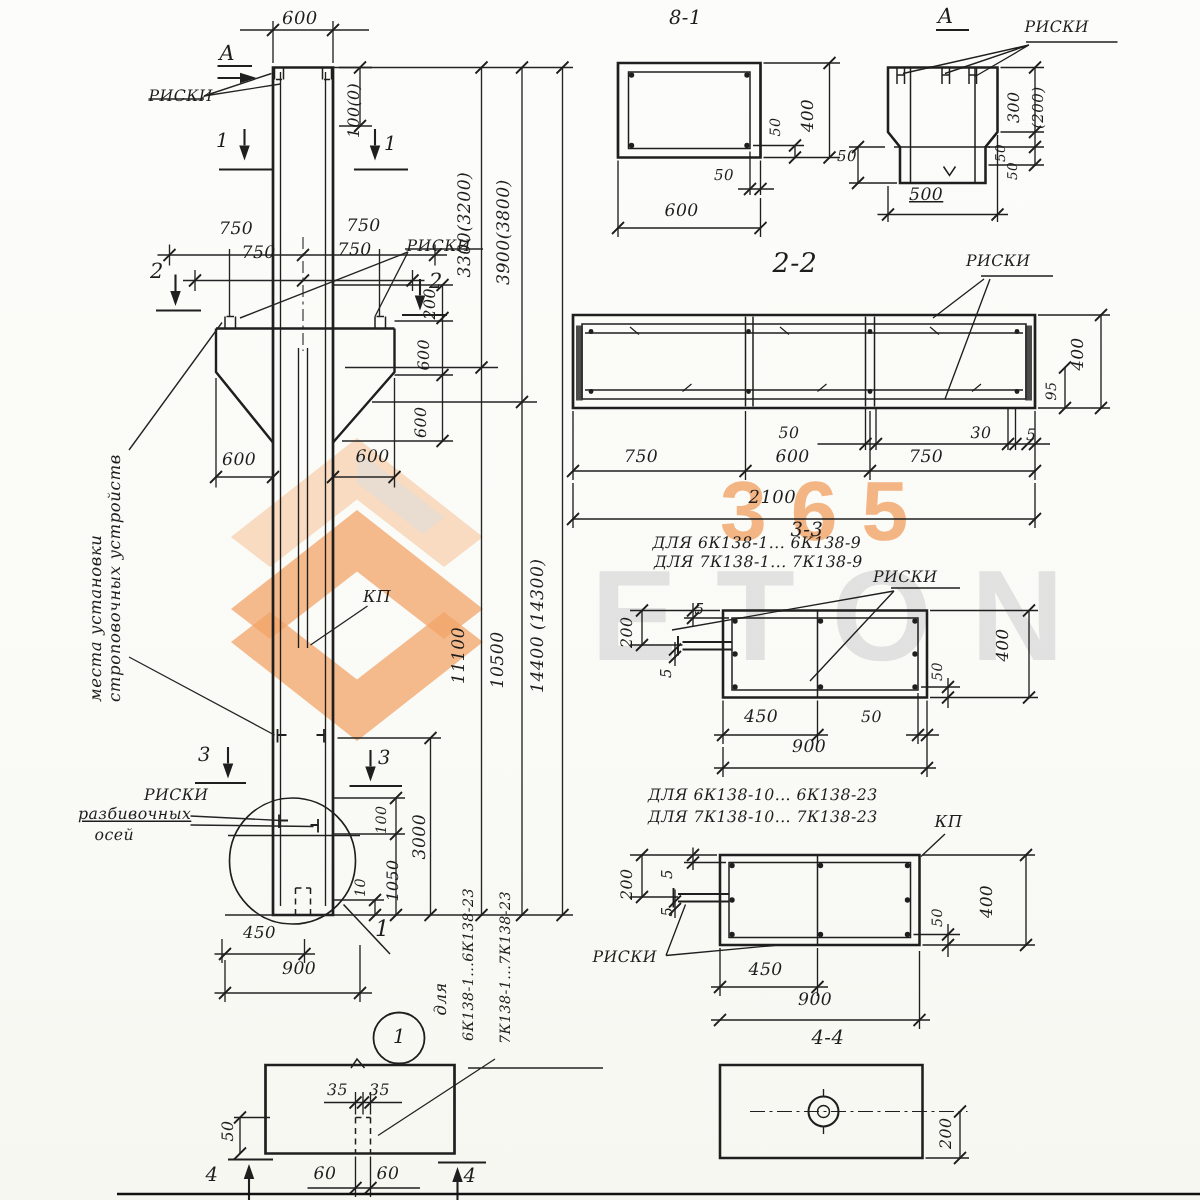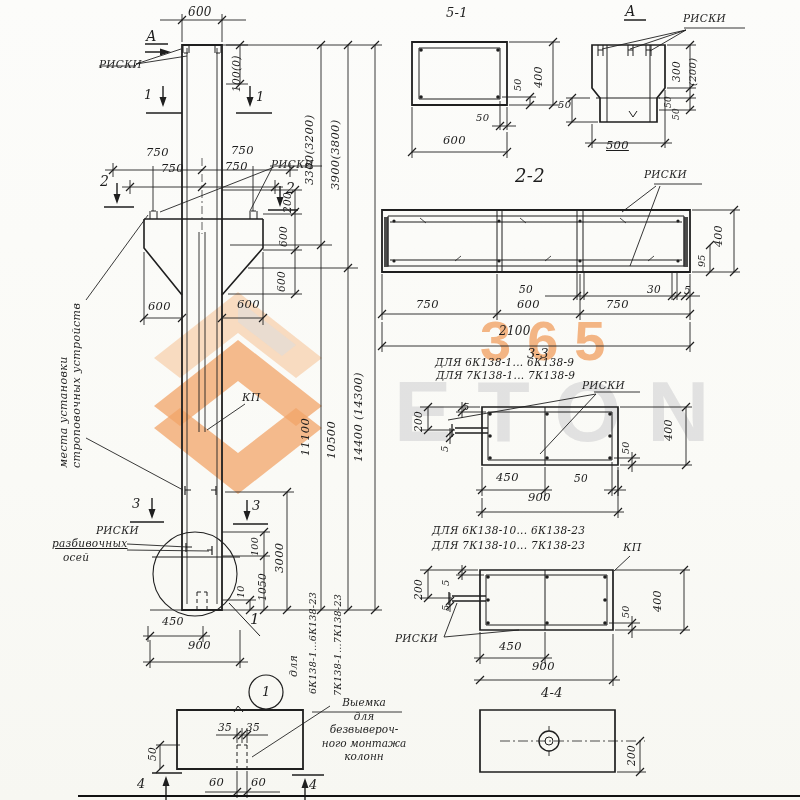--- a/index.html
+++ b/index.html
@@ -282,34 +282,34 @@
     <span class="lbl" style="left:188px;top:640px;font-size:11.5px;">900</span>
     <span class="lbl" style="left:250px;top:612px;font-size:15px;">1</span>
     <span class="lbl" style="left:262px;top:685px;font-size:13px;">1</span>
     <span class="lbl r90" style="left:288px;top:677px;font-size:11px;">для</span>
     <span class="lbl r90" style="left:308px;top:694px;font-size:9.5px;">6К138-1...6К138-23</span>
     <span class="lbl r90" style="left:333px;top:696px;font-size:9.5px;">7К138-1...7К138-23</span>
     <span class="lbl r90" style="left:300px;top:456px;font-size:11.5px;">11100</span>
     <span class="lbl r90" style="left:326px;top:459px;font-size:11.5px;">10500</span>
     <span class="lbl r90" style="left:353px;top:462px;font-size:11.5px;">14400 (14300)</span>
 
-    <span class="lbl" style="left:446px;top:6px;font-size:13px;">5-1</span>
+    <span class="lbl" style="left:446px;top:6px;font-size:13px;">8-1</span>
     <span class="lbl r90" style="left:533px;top:88px;font-size:11px;">400</span>
     <span class="lbl r90" style="left:513px;top:91px;font-size:9.5px;">50</span>
     <span class="lbl" style="left:476px;top:113px;font-size:10px;">50</span>
     <span class="lbl" style="left:443px;top:135px;font-size:11.5px;">600</span>
 
     <span class="lbl" style="left:625px;top:4px;font-size:14px;">А</span>
     <span class="lbl" style="left:683px;top:13px;font-size:10.5px;">РИСКИ</span>
     <span class="lbl r90" style="left:671px;top:82px;font-size:10.5px;">300</span>
     <span class="lbl r90" style="left:688px;top:86px;font-size:10px;">(200)</span>
     <span class="lbl r90" style="left:664px;top:108px;font-size:9px;">50</span>
     <span class="lbl r90" style="left:672px;top:120px;font-size:9px;">50</span>
     <span class="lbl" style="left:558px;top:100px;font-size:10px;">50</span>
-    <span class="lbl" style="left:606px;top:140px;font-size:11.5px;text-decoration:underline;">500</span>
+    <span class="lbl" style="left:606px;top:124px;font-size:11.5px;text-decoration:underline;">500</span>
 
     <span class="lbl" style="left:515px;top:167px;font-size:18px;">2-2</span>
     <span class="lbl" style="left:644px;top:169px;font-size:10.5px;">РИСКИ</span>
     <span class="lbl r90" style="left:713px;top:247px;font-size:11px;">400</span>
     <span class="lbl r90" style="left:697px;top:267px;font-size:9.5px;">95</span>
     <span class="lbl" style="left:519px;top:284px;font-size:10.5px;">50</span>
     <span class="lbl" style="left:647px;top:284px;font-size:10.5px;">30</span>
     <span class="lbl" style="left:684px;top:285px;font-size:10.5px;">5</span>
     <span class="lbl" style="left:416px;top:299px;font-size:11.5px;">750</span>
     <span class="lbl" style="left:517px;top:299px;font-size:11.5px;">600</span>
@@ -345,21 +345,14 @@
     <span class="lbl r90" style="left:626px;top:766px;font-size:10.5px;">200</span>
 
     <span class="lbl" style="left:218px;top:722px;font-size:10.5px;">35</span>
     <span class="lbl" style="left:246px;top:722px;font-size:10.5px;">35</span>
     <span class="lbl r90" style="left:147px;top:761px;font-size:10.5px;">50</span>
     <span class="lbl" style="left:209px;top:777px;font-size:11.5px;">60</span>
     <span class="lbl" style="left:251px;top:777px;font-size:11.5px;">60</span>
     <span class="lbl" style="left:137px;top:777px;font-size:13px;">4</span>
     <span class="lbl" style="left:309px;top:778px;font-size:13px;">4</span>
 
-    <div class="vyemka">
-      <span>Выемка</span>
-      <span>для</span>
-      <span>безвывероч-</span>
-      <span>ного монтажа</span>
-      <span>колонн</span>
-    </div>
   </div>
 </div>
 
 </body></html>

